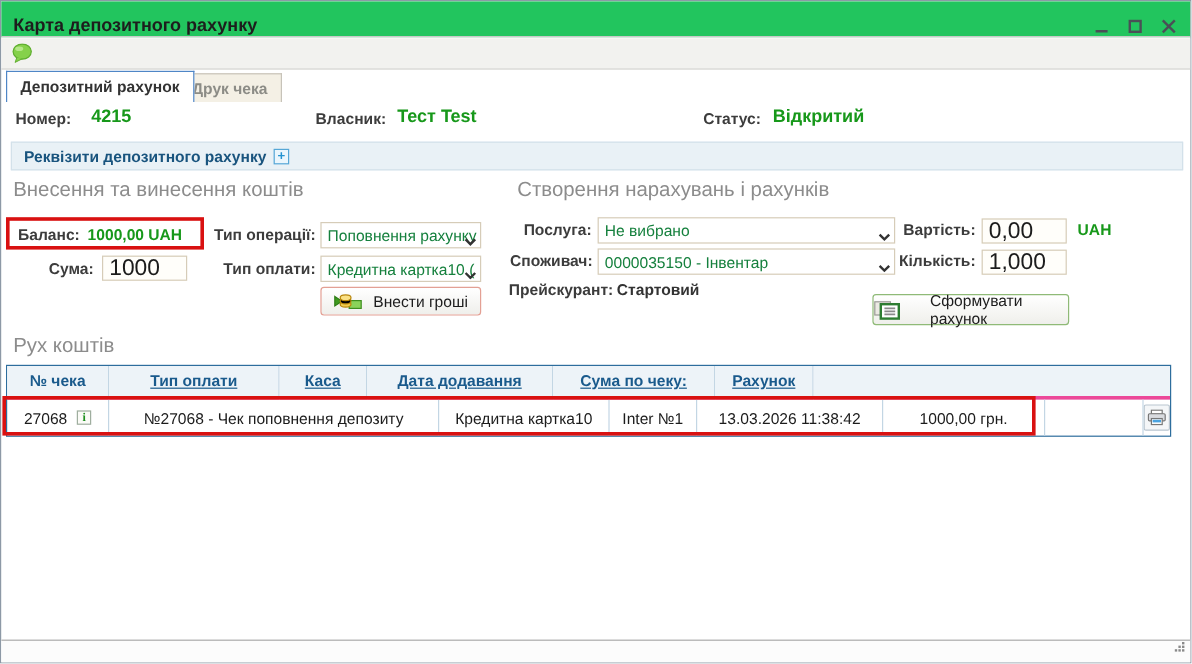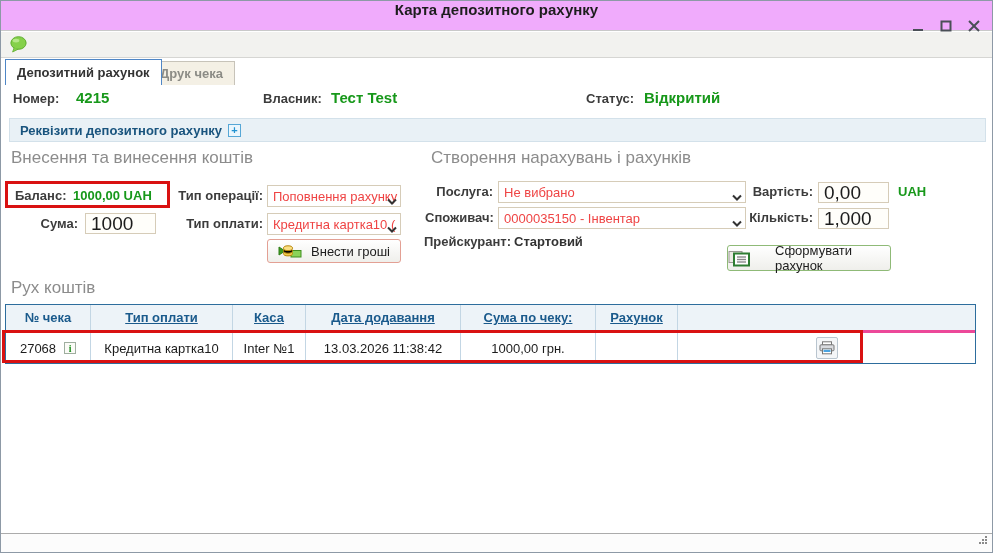--- a/index.html
+++ b/index.html
@@ -1,20 +1,20 @@
 <!DOCTYPE html>
 <html><head>
 <meta charset="utf-8">
 <style>
   * { margin:0; padding:0; box-sizing:border-box; }
   body { font-family:"Liberation Sans","DejaVu Sans",sans-serif; background:#fff; }
   .window { position:relative; width:993px; height:553px; border:1px solid #8d99a6; background:#fff; overflow:hidden; }
 
   
-  .titlebar { position:absolute; left:0; top:0; width:100%; height:30px; background:#f0abfc; border-bottom:1px solid #c9c9c9; display:flex; align-items:center; padding:0 10px;flex-direction:column; }
+  .titlebar { position:absolute; left:0; top:0; width:100%; height:30px; background:#22c55e; border-bottom:1px solid #c9c9c9; display:flex; align-items:flex-end; padding:0 10px; }
   .title { font-size:15px; font-weight:bold; color:#1d1d1d; }
   .winctrls { margin-left:auto; display:flex; align-items:center; gap:12px; }
   .winbtn { width:16px; height:16px; display:flex; align-items:center; justify-content:center; cursor:pointer; }
 
   
   .toolbar { position:absolute; left:0; top:31px; width:100%; height:26px; background:#f2f2ef; border-bottom:1px solid #d6d6d3; display:flex; align-items:center; padding:0 9px; }
 
   
   .tabstrip { position:absolute; left:0; top:58px; width:100%; height:26px; }
   .tab { position:absolute; display:flex; align-items:center; padding:0 11px; font-size:13px; font-weight:bold; white-space:nowrap; cursor:pointer; }
@@ -27,21 +27,21 @@
   .green { color:#17981a; font-weight:bold; }
 
   
   .detailsbar { position:absolute; left:8px; top:117px; width:977px; height:24px; background:#e9f1f6; border:1px solid #d3e1ea; display:flex; align-items:center; padding-left:10px; cursor:pointer; }
   .detailsbar .txt { font-size:13px; font-weight:bold; color:#19547e; }
   .plusicon { display:inline-flex; align-items:center; justify-content:center; width:13px; height:13px; margin-left:6px; border:1px solid #56a7d6; background:#eaf6fd; color:#2493d1; font-size:11px; font-weight:bold; line-height:1; }
 
   .secheading { position:absolute; font-size:17px; color:#8c8c8c; white-space:nowrap; }
 
   
-  .sel { position:absolute; height:22px; background:#fff; border:1px solid #d6ccb8; display:flex; align-items:center; padding:0 16px 0 5px; font-size:13px; color:#ef4444; white-space:nowrap; overflow:hidden; cursor:pointer; }
+  .sel { position:absolute; height:22px; background:#fff; border:1px solid #d6ccb8; display:flex; align-items:center; padding:0 16px 0 5px; font-size:13px; color:#15803d; white-space:nowrap; overflow:hidden; cursor:pointer; }
   .sel .caret { position:absolute; right:3px; top:7px; }
   .inp { position:absolute; height:21px; border:1px solid #d6ccb8; background:#fffefa; font-size:19px; color:#1c1c1c; padding:0 5px; font-family:inherit; }
   .btn { position:absolute; display:flex; align-items:center; justify-content:center; gap:9px; background:linear-gradient(#ffffff,#efefeb); border-radius:3px; font-size:13px; color:#1c1c1c; cursor:pointer; }
   .btn-deposit { border:1px solid #e3a094; }
   .btn-generate { border:1px solid #8fba77; }
 
   
   .redbox { position:absolute; border:3px solid #d91111; background:transparent; z-index:6; pointer-events:none; }
 
   
@@ -204,20 +204,21 @@
       <div class="tcell c4">Дата додавання</div>
       <div class="tcell c5">Сума по чеку:</div>
       <div class="tcell c6">Рахунок</div>
       <div class="tcell c7 nounder"></div>
     </div>
     <div class="trow tbody">
       <div class="tcell c0">
         <span>27068</span>
         <span class="infoicon">i</span>
       </div>
+      <div class="tcell c1">№27068 - Чек поповнення депозиту</div>
       <div class="tcell c2">Кредитна картка10</div>
       <div class="tcell c3">Inter №1</div>
       <div class="tcell c4">13.03.2026 11:38:42</div>
       <div class="tcell c5">1000,00 грн.</div>
       <div class="tcell c6"></div>
       <div class="tcell c7">
         <span class="printbtn">
           <svg width="16" height="14" viewBox="0 0 16 14">
             <rect x="3.5" y="0.8" width="9" height="3.2" fill="#fff" stroke="#777"></rect>
             <rect x="1" y="3.8" width="14" height="6" rx="1" fill="#d9dbdf" stroke="#777"></rect>

